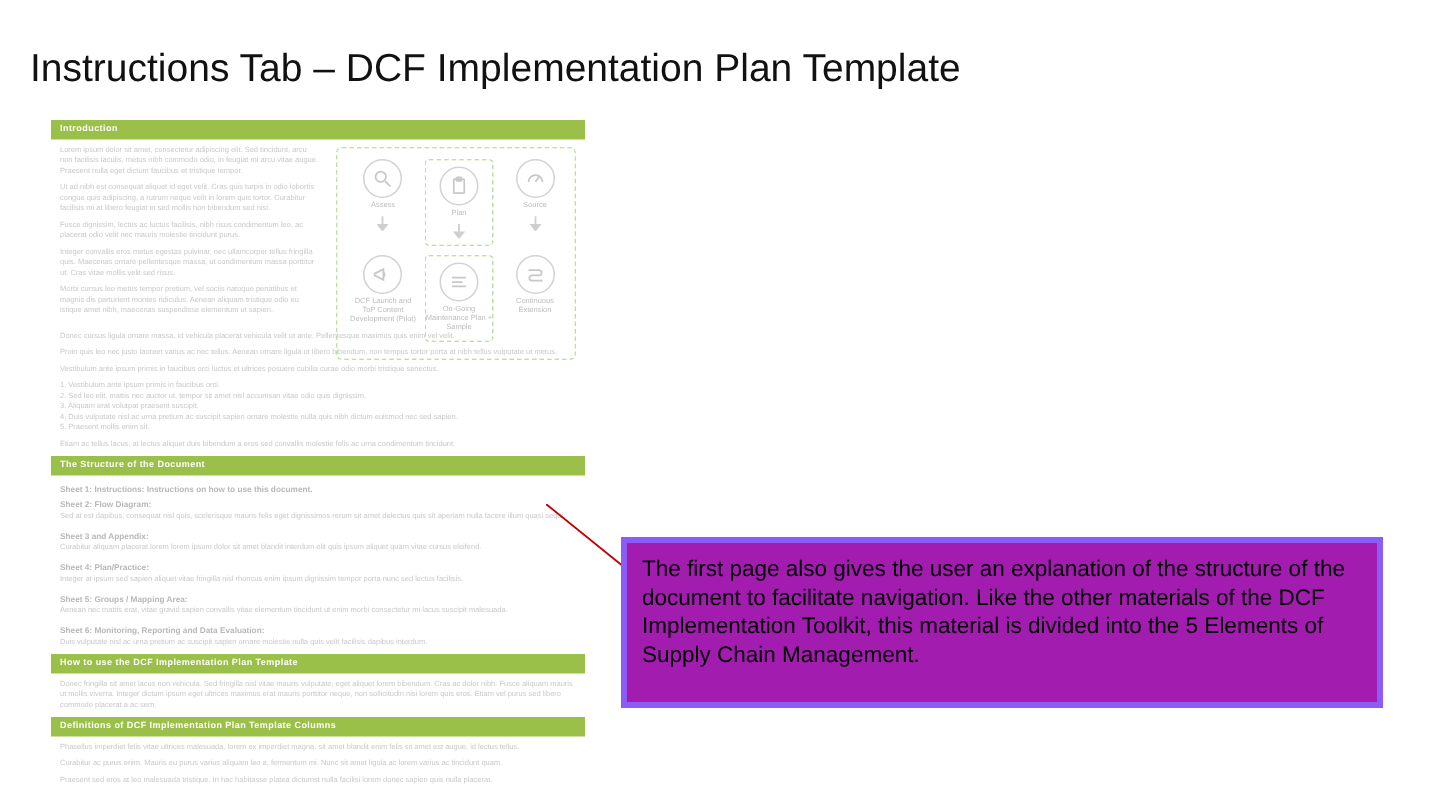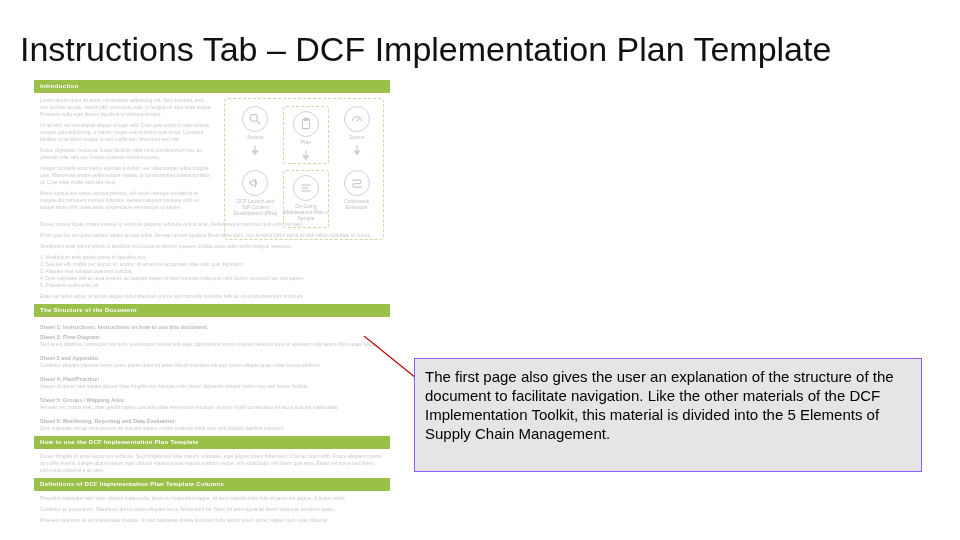--- a/index.html
+++ b/index.html
@@ -1,19 +1,19 @@
 <!DOCTYPE html>
 <html><head>
 <meta charset="utf-8">
 <style>
   * { box-sizing: border-box; margin: 0; padding: 0; }
   html, body { width: 960px; height: 540px; background: #fff; font-family: Arial, Helvetica, sans-serif; overflow: hidden; }
   .slide { position: relative; width: 960px; height: 540px; }
 
-  .title { position: absolute; left: 20px; top: 30px; font-size: 34px; color: #111; font-weight: 400; }
+  .title { position: absolute; left: 20px; top: 30px; font-size: 26px; color: #111; font-weight: 400; }
 
   
   .doc { position: absolute; left: 34px; top: 80px; width: 356px; height: 430px; background: #fff; }
   .doc .bar { height: 13px; background: #9bc04a; color: #fff; font-size: 6px; line-height: 13px; padding-left: 6px; margin-bottom: 4px; font-weight: bold; letter-spacing: .3px; }
   .doc .para { color: #c9c9c9; font-size: 5px; line-height: 7px; padding: 0 6px 4px 6px; }
   .doc .row { display: flex; align-items: flex-start; }
   .doc .col { flex: 1; padding-right: 4px; }
   .doc .subhead { color: #b8b8b8; font-size: 5.5px; font-weight: bold; padding: 3px 6px 1px 6px; }
 
   
@@ -21,21 +21,21 @@
   .iconcell { display: flex; flex-direction: column; align-items: center; justify-content: flex-start; }
   .iconcircle { width: 26px; height: 26px; border: 1.5px solid #d2d2d2; border-radius: 50%; display: flex; align-items: center; justify-content: center; margin-bottom: 2px; }
   .iconcircle svg { width: 14px; height: 14px; stroke: #c8c8c8; fill: none; stroke-width: 2; }
   .iconlabel { font-size: 5px; color: #bdbdbd; text-align: center; line-height: 6px; }
   .arrowdown { width: 8px; height: 10px; margin-top: 1px; }
   .arrowdown svg { width: 8px; height: 10px; stroke: #cfcfcf; fill: #cfcfcf; }
   .dashcell { border: 1px dashed #bfe0a3; border-radius: 3px; padding-top: 4px; }
   .big-dash { position: absolute; right: 6px; top: 18px; width: 160px; height: 142px; border: 1px dashed #bfe0a3; border-radius: 4px; pointer-events: none; }
 
   
-  .callout { position: absolute; left: 414px; top: 358px; width: 508px; height: 114px; border: 1px solid #8b5cf6; background: #e5e5e5; padding: 8px 10px; }
+  .callout { position: absolute; left: 414px; top: 358px; width: 508px; height: 114px; border: 4px solid #8b5cf6; background: #a21caf; padding: 8px 10px; }
   .callout-text { font-size: 15px; line-height: 19px; color: #000; }
 
   
   .pointer { position: absolute; left: 364px; top: 336px; width: 58px; height: 56px; }
   .pointer svg { width: 58px; height: 56px; }
 </style>
 </head>
 <body>
 <div class="slide">
 

